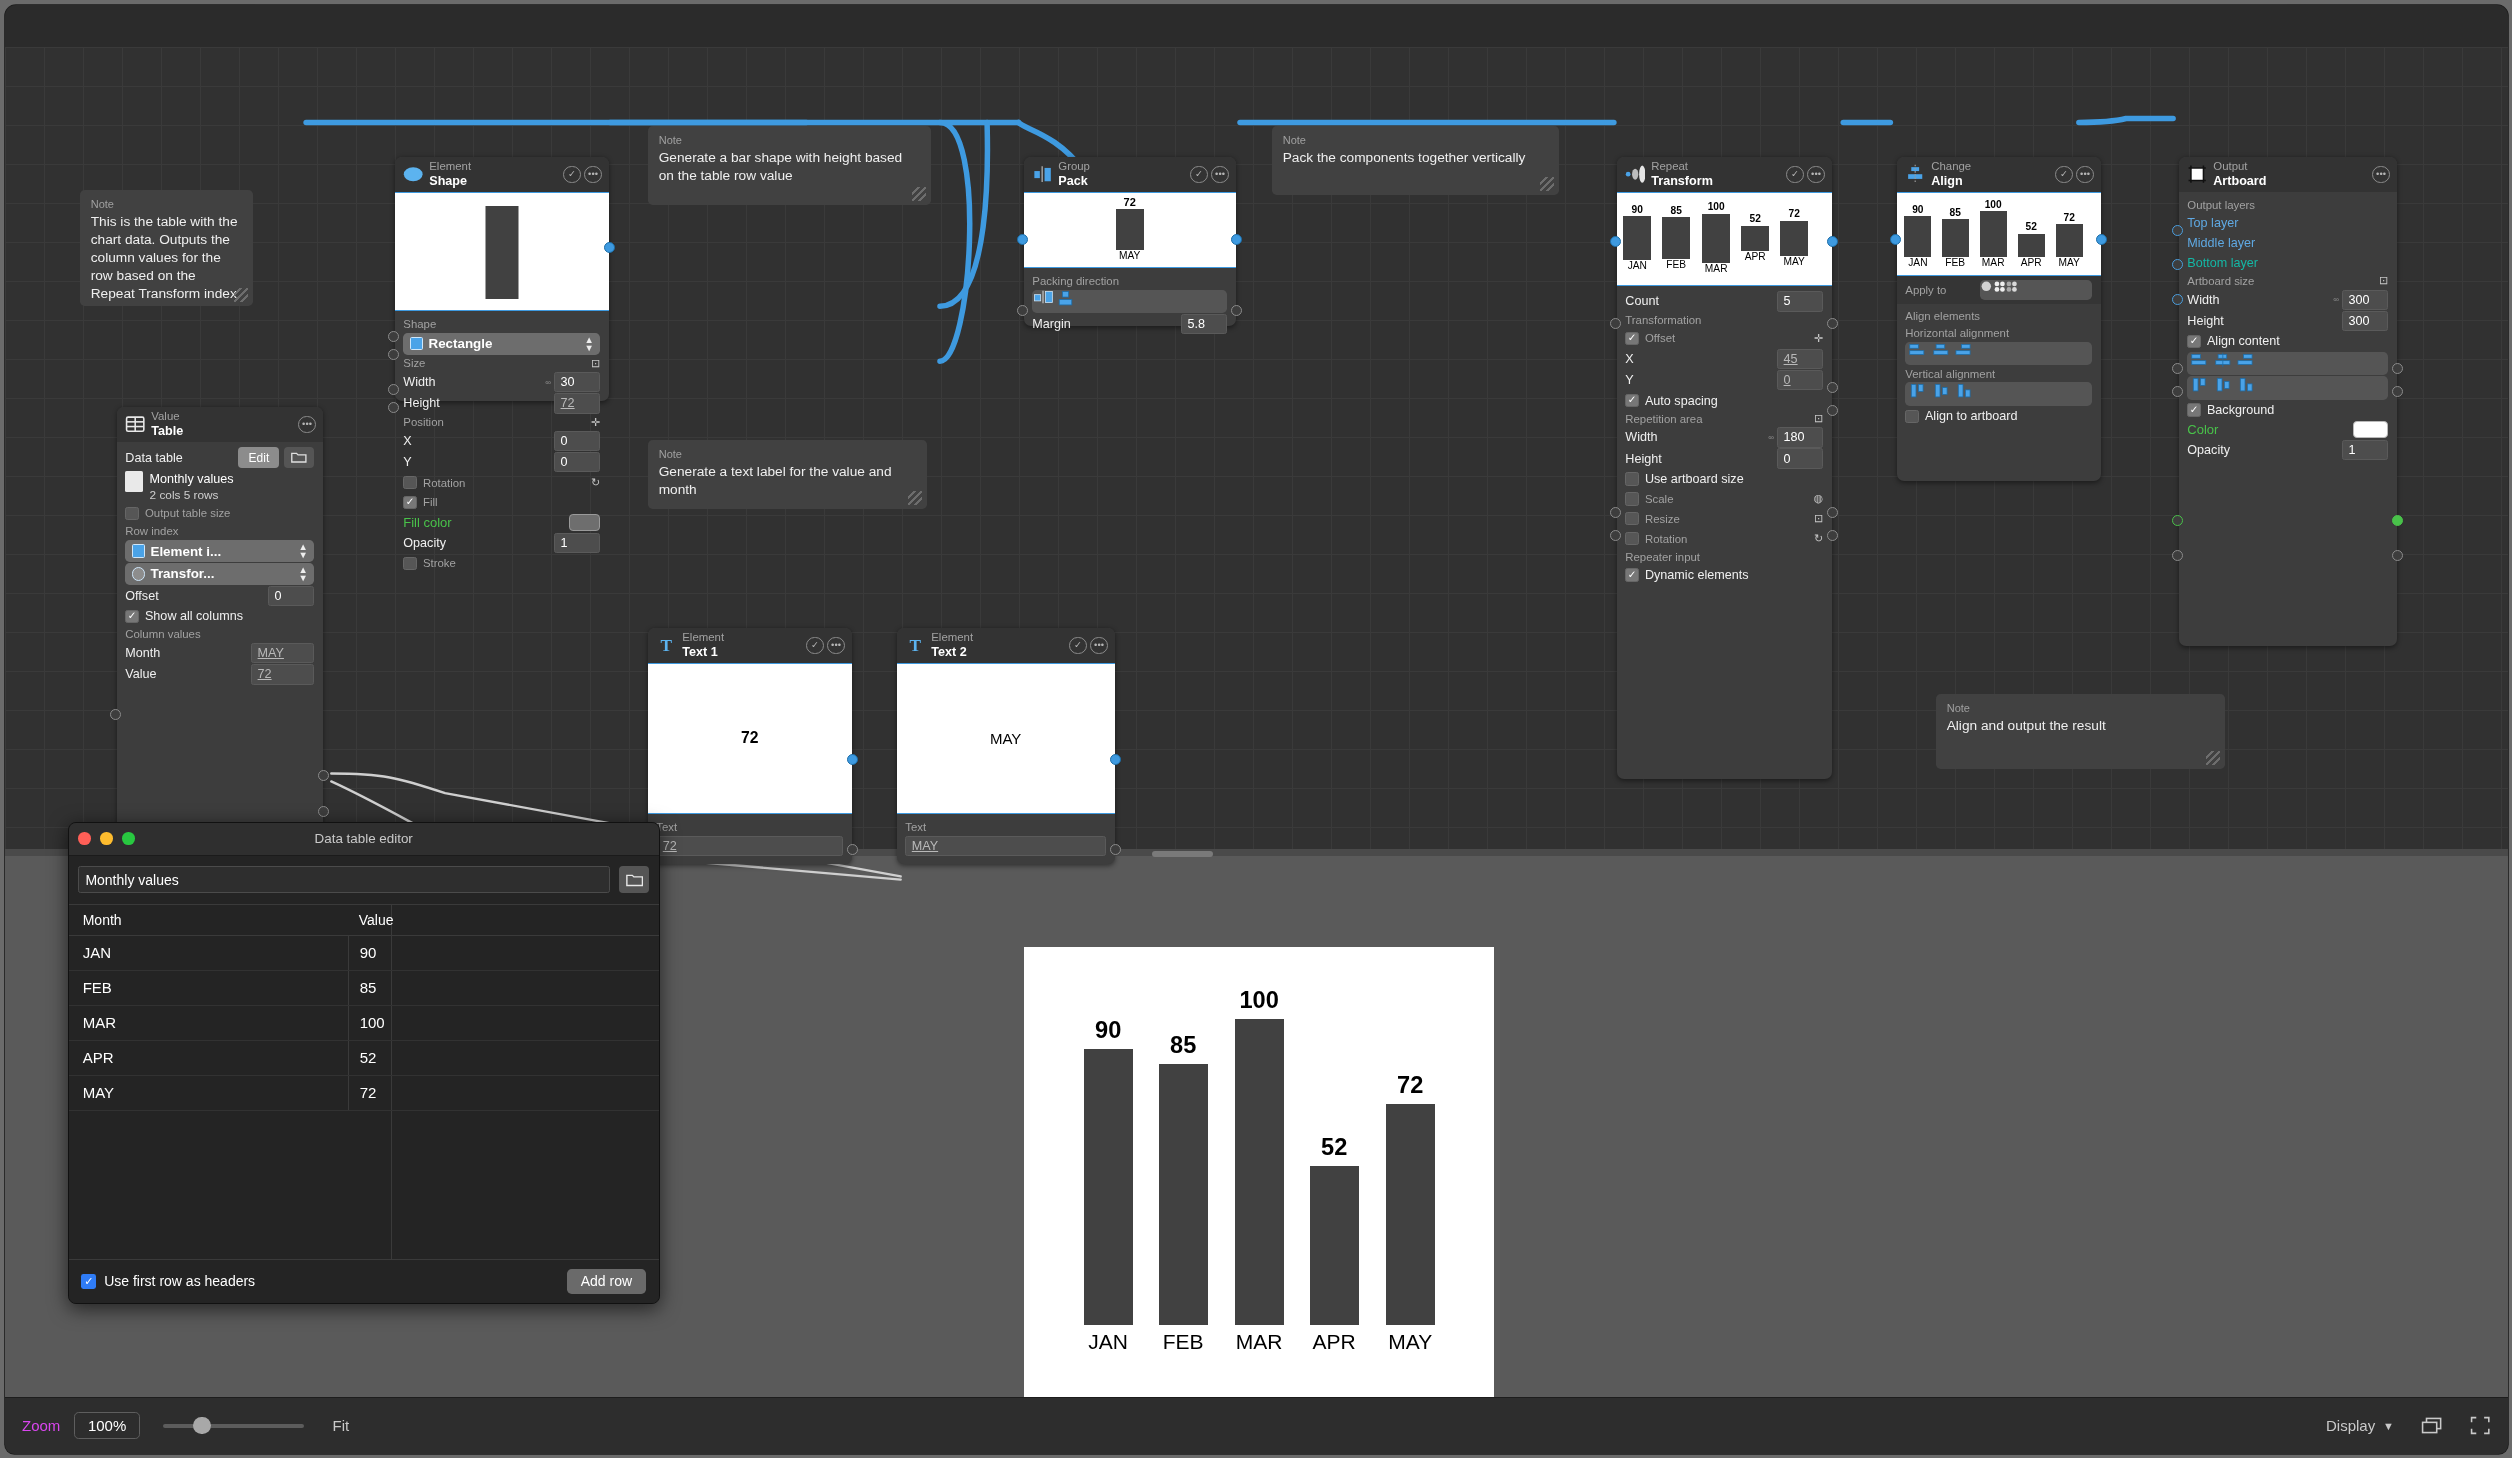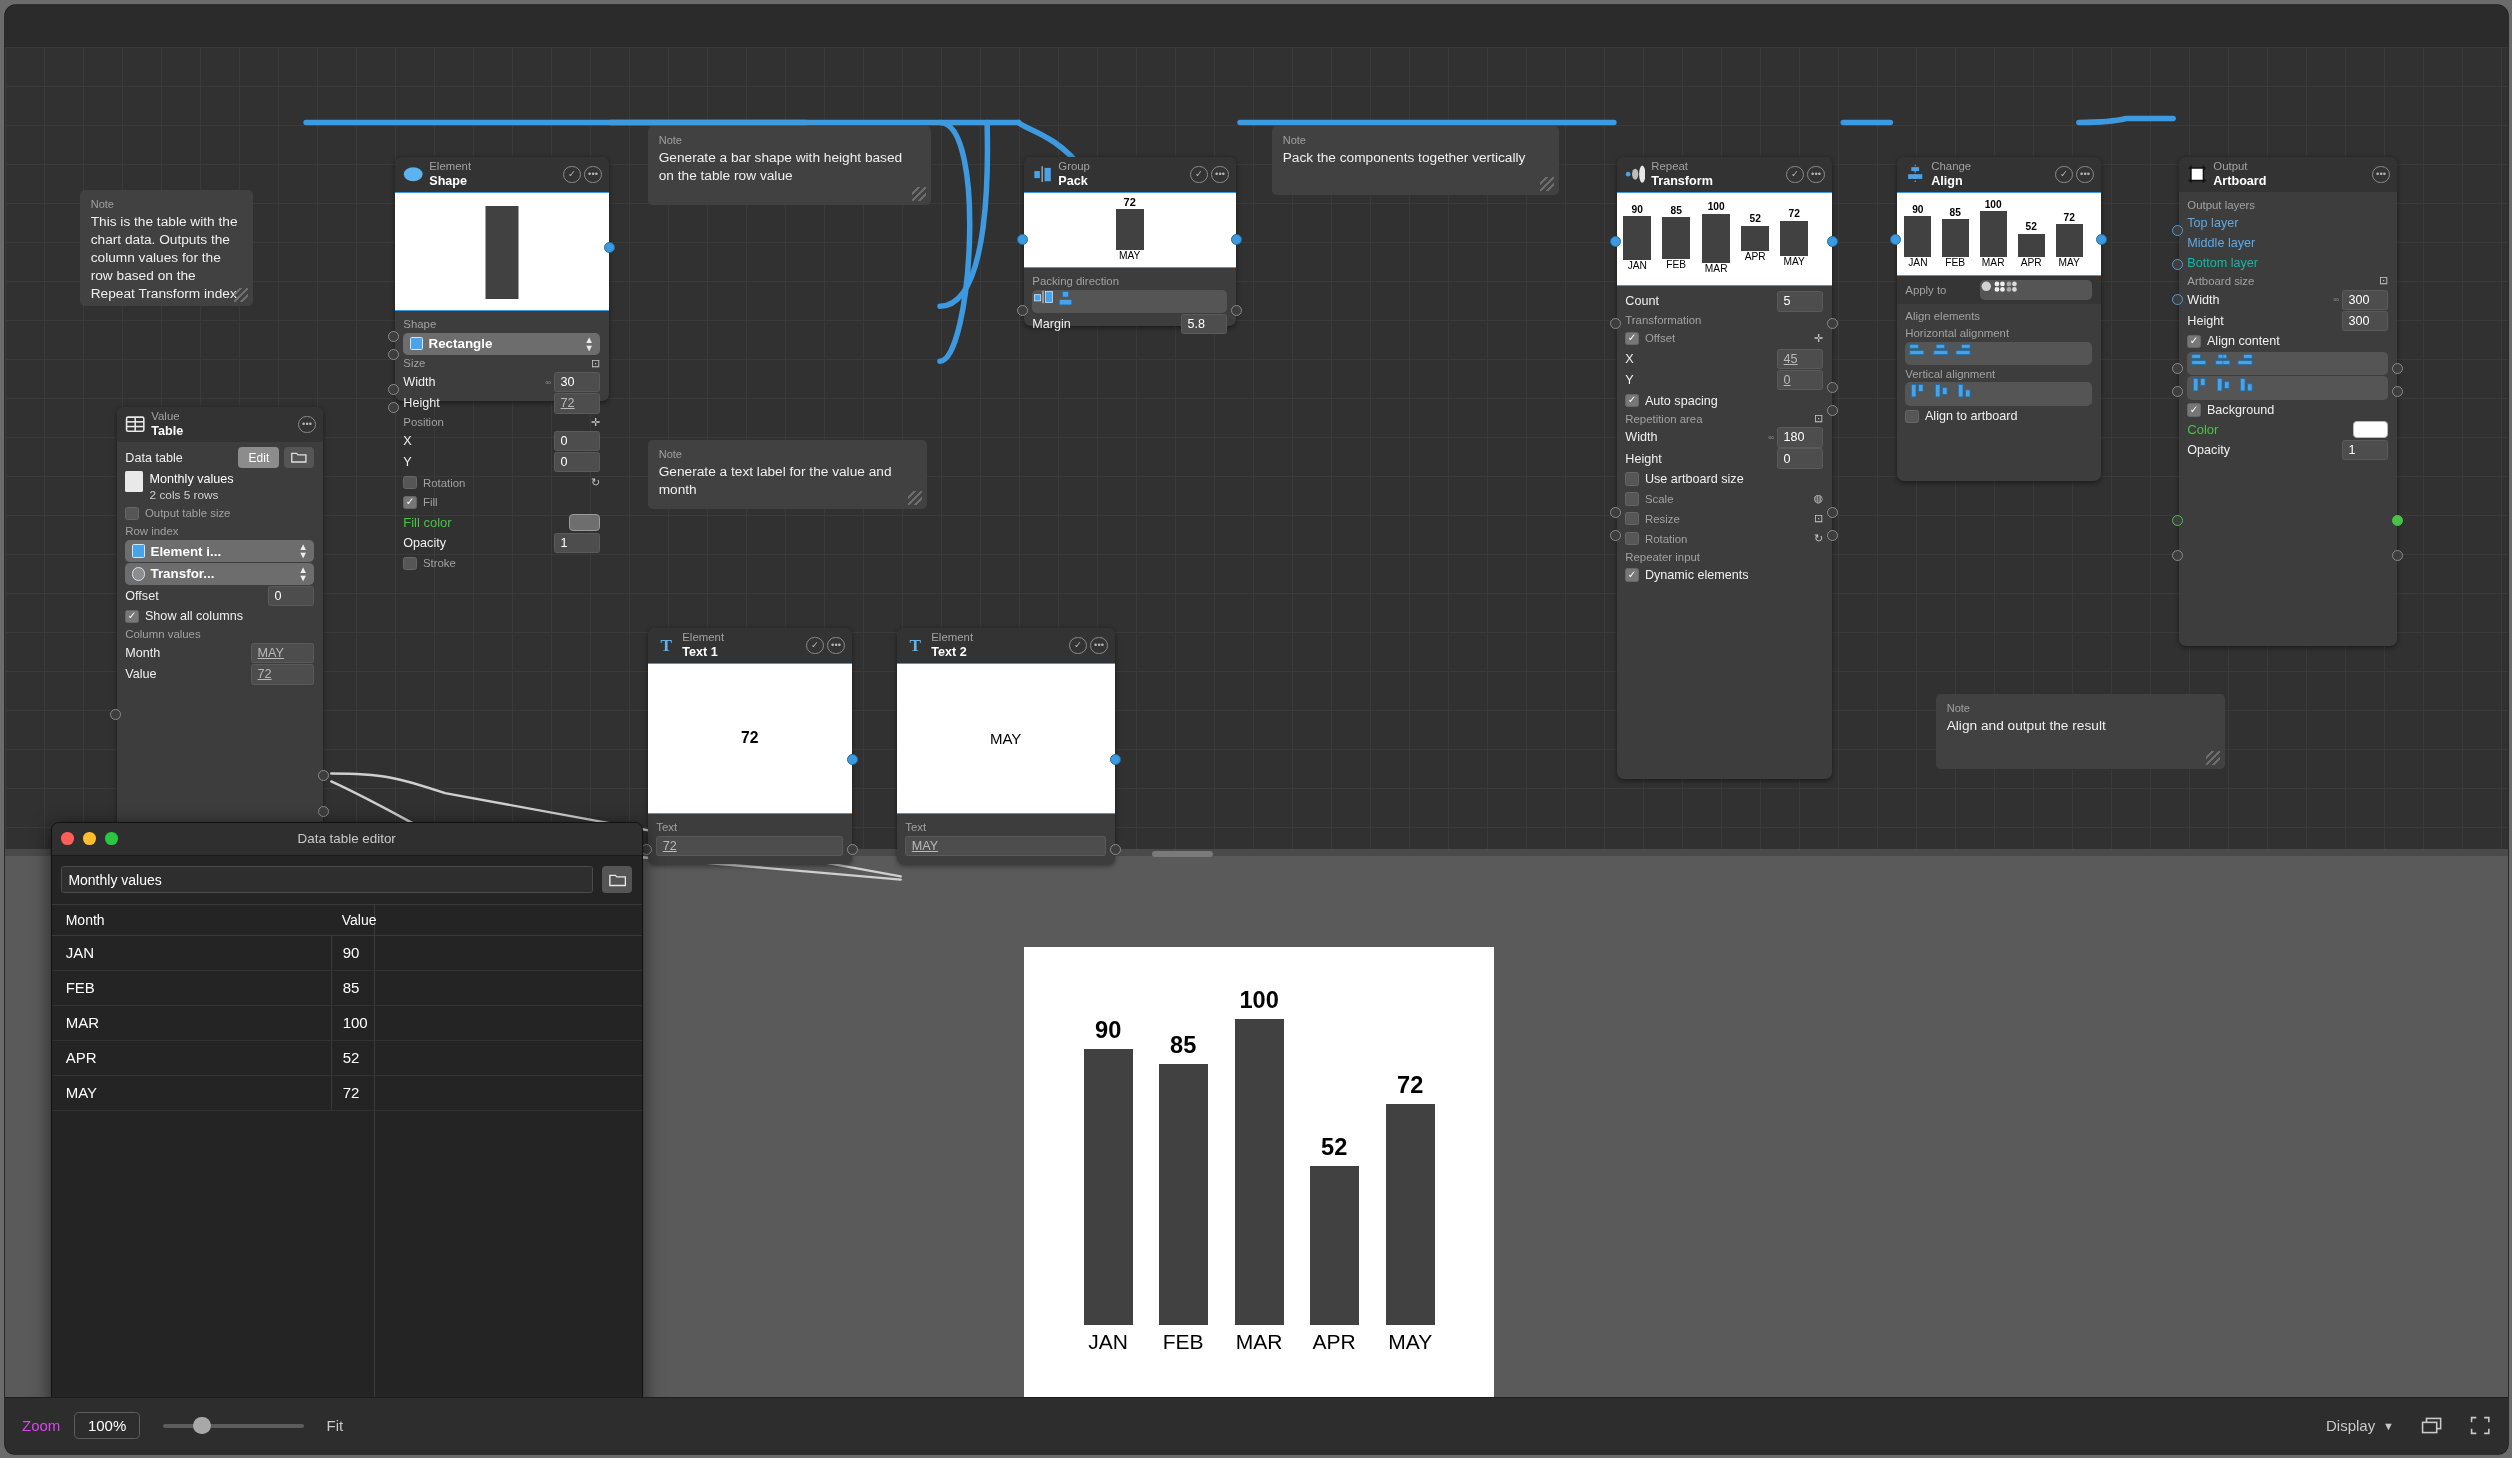--- a/index.html
+++ b/index.html
@@ -175,21 +175,21 @@
     background: #fff;
   }
   .chart { position: absolute; left: 60px; right: 31px; bottom: 72px; top: 94px; }
   .chart-col { position: absolute; bottom: 0; width: 49px; text-align: center; }
   .c-val { font-size: 23.6px; font-weight: bold; color: #000; margin-bottom: 4.7px; }
   .c-bar { background: #414141; width: 49px; }
   .c-lab { font-size: 21px; color: #000; margin-top: 4.7px; }
 
   
   .dte {
-    position: absolute; left: 46px; top: 775px; width: 592px; height: 637px;
+    position: absolute; left: 63px; top: 775px; width: 592px; height: 482px;
     background: #242424; border-radius: 7.9px; overflow: hidden;
     box-shadow: 0 4.7px 19px rgba(0,0,0,.6);
     border: 0.8px solid #111;
   }
   .dte-title {
     height: 33px; background: #2f2f2f; display: flex; align-items: center;
     justify-content: center; position: relative; border-bottom: 0.8px solid #1b1b1b;
   }
   .dte-title .tls { position: absolute; left: 9.4px; display: flex; gap: 9.4px; }
   .dte-title .tls i { width: 12.6px; height: 12.6px; border-radius: 50%; display:block;}
@@ -231,21 +231,21 @@
   }
   .sb-lbl { color: #d946ef; font-size: 15px; }
   .zoom-box {
     margin-left: 14px; border: 0.8px solid #5e5e5e; border-radius: 4.7px;
     height: 27px; padding: 0 12.6px; display: flex; align-items: center;
     color: #fff; font-size: 15px;
   }
   .slider { margin-left: 23.6px; width: 141px; height: 27px; position: relative; display:flex; align-items:center;}
   .slider .track { width: 100%; height: 3.9px; background: #5c5c5c; border-radius: 2.4px;}
   .slider .knob { position: absolute; left: 30px; width: 17.3px; height: 17.3px; border-radius: 50%; background: #a8a8a8;}
-  .fit { margin-left: 22px; color: #c9c9c9; font-size: 15px;}
+  .fit { margin-left: 28px; color: #c9c9c9; font-size: 15px;}
   .sb-right { margin-left: auto; display: flex; align-items: center; gap: 27px; }
   .display-btn { display: flex; align-items: center; gap: 7.9px; color: #c9c9c9; font-size: 15px;}
   .ico-svg { display:block; }
 </style>
 </head>
 <body>
 
 <div id="app">
   <div class="window">
 

